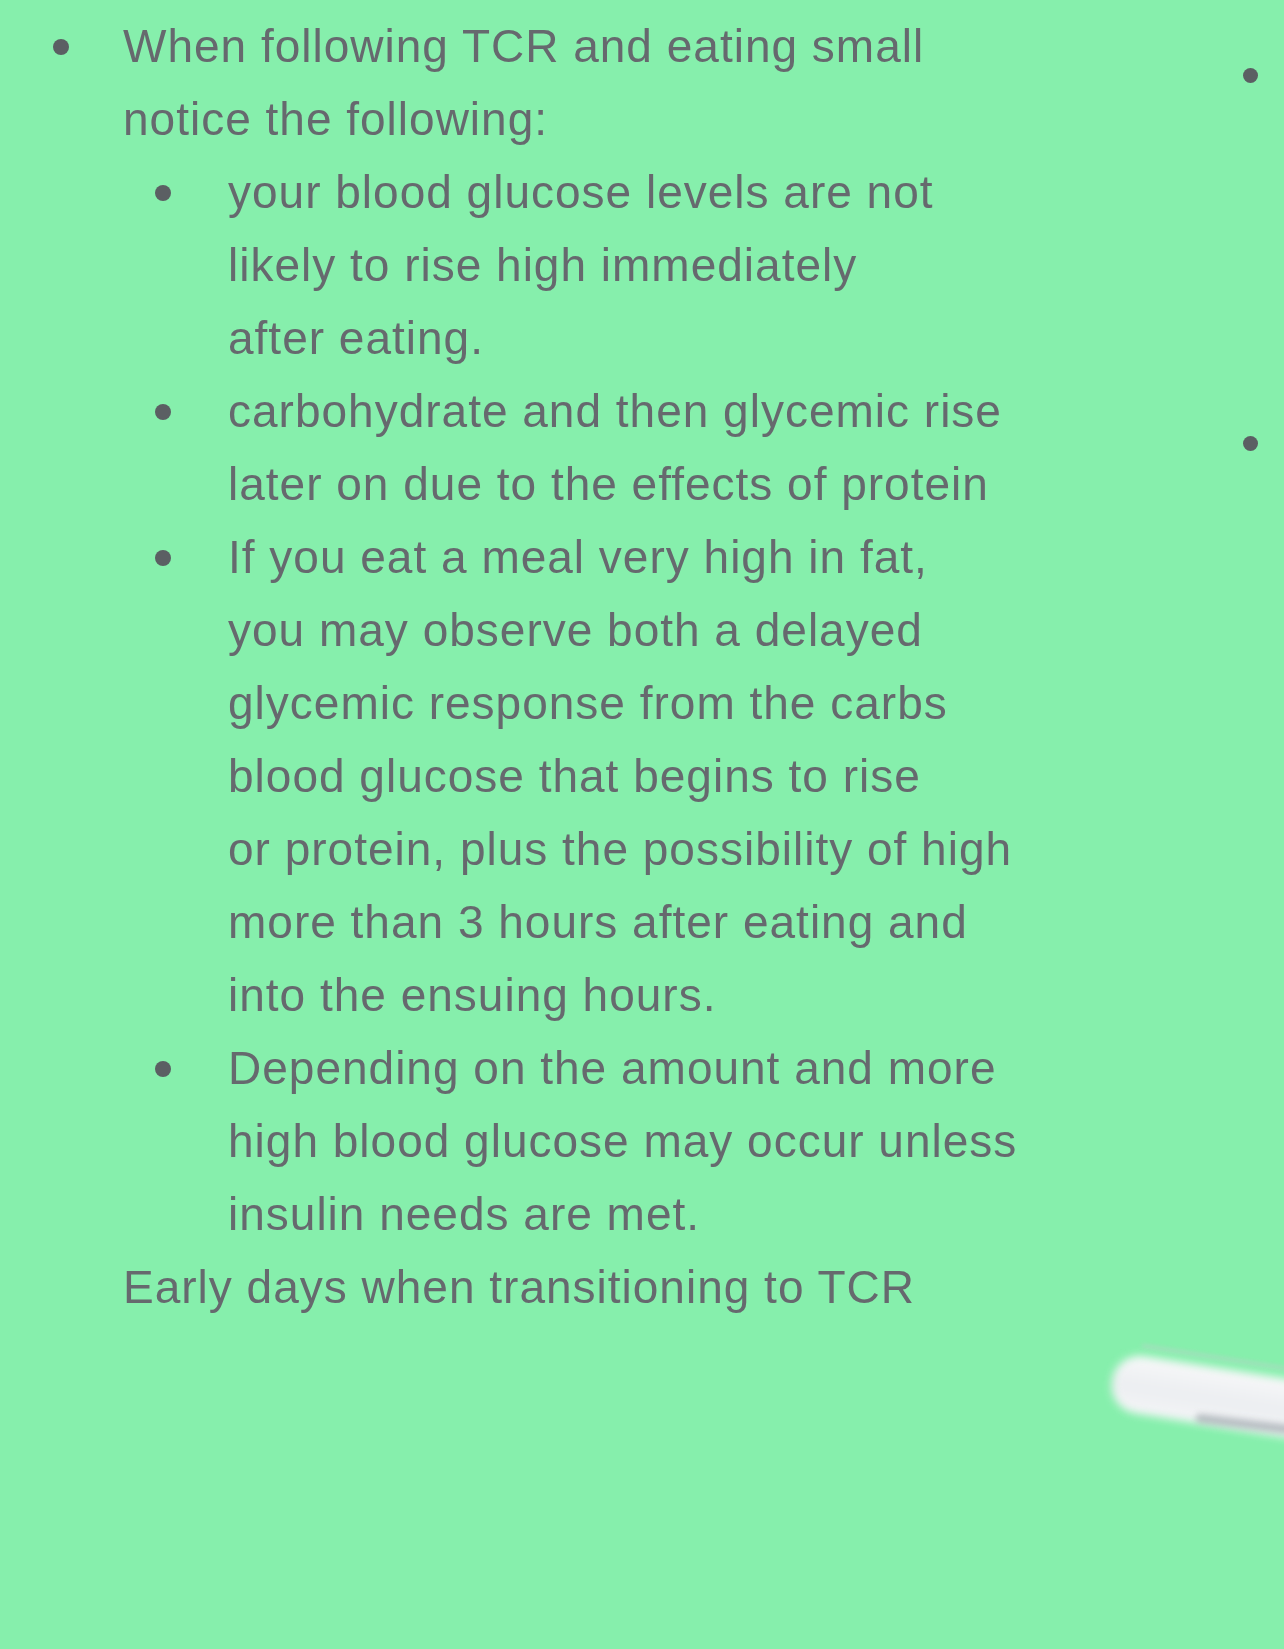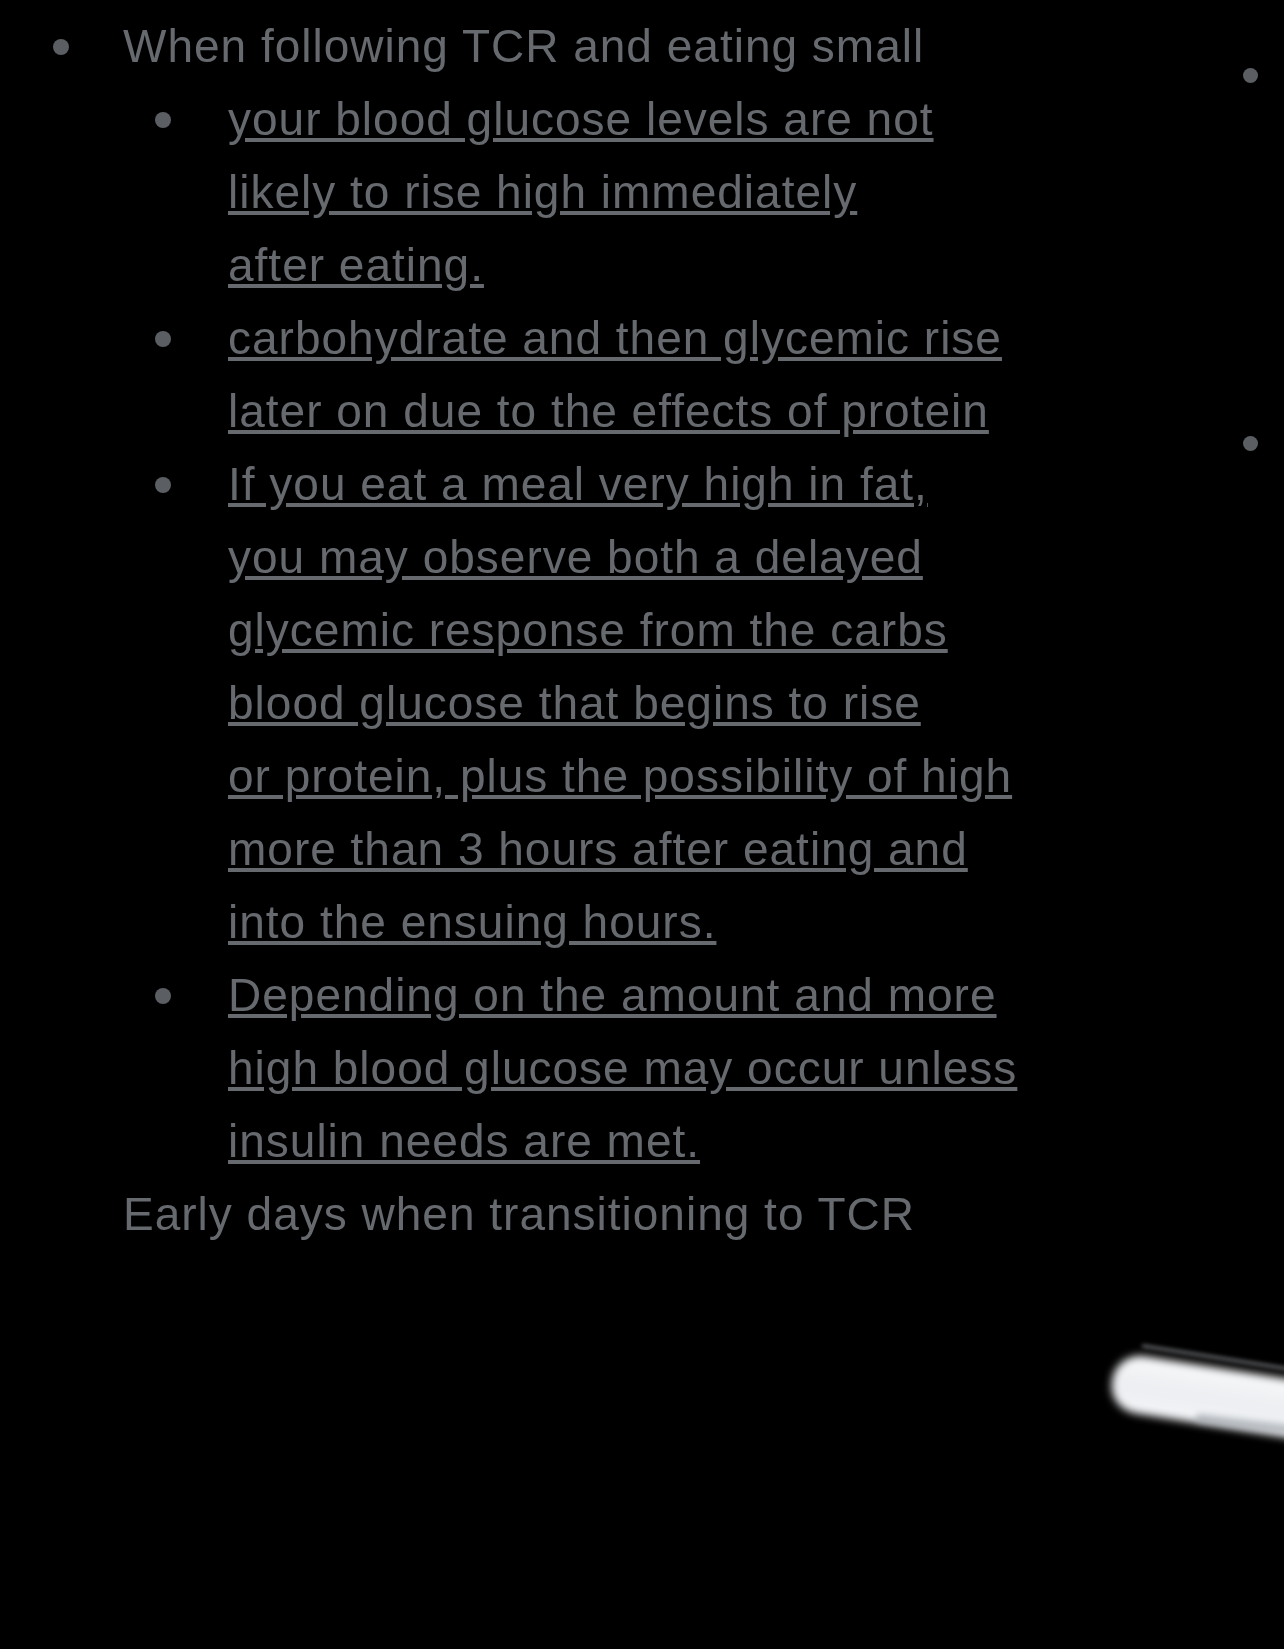--- a/index.html
+++ b/index.html
@@ -1,28 +1,28 @@
 <!DOCTYPE html>
 <html><head>
 <meta charset="utf-8">
 <style>
   html, body { margin: 0; padding: 0; background: #ffffff; }
   .page {
     position: relative;
     width: 1284px;
     height: 1649px;
-    background: #000000;
+    background: #86efac;
     overflow: hidden;
     font-family: "Liberation Sans", sans-serif;
     color: #66696e;
   }
   .list { position: absolute; left: 0; top: 10px; width: 1284px; }
   .item { position: relative; }
   .item.l1 { padding-left: 123px; }
-  .item.l2 { padding-left: 228px; text-decoration: underline; }
+  .item.l2 { padding-left: 228px; }
   .bullet {
     position: absolute;
     top: 29px;
     width: 16px; height: 16px;
     border-radius: 50%;
     background: #5b5f63;
   }
   .item.l1 > .bullet { left: 53px; }
   .item.l2 > .bullet { left: 155px; }
   .line {
@@ -81,20 +81,21 @@
 </head>
 <body>
 
 <div class="page">
 
   <div class="list">
 
     <div class="item l1">
       <span class="bullet"></span>
       <div class="line">When following TCR and eating small</div>
+      <div class="line">notice the following:</div>
     </div>
 
     <div class="item l2">
       <span class="bullet"></span>
       <div class="line">your blood glucose levels are not</div>
       <div class="line">likely to rise high immediately</div>
       <div class="line">after eating.</div>
     </div>
 
     <div class="item l2">

